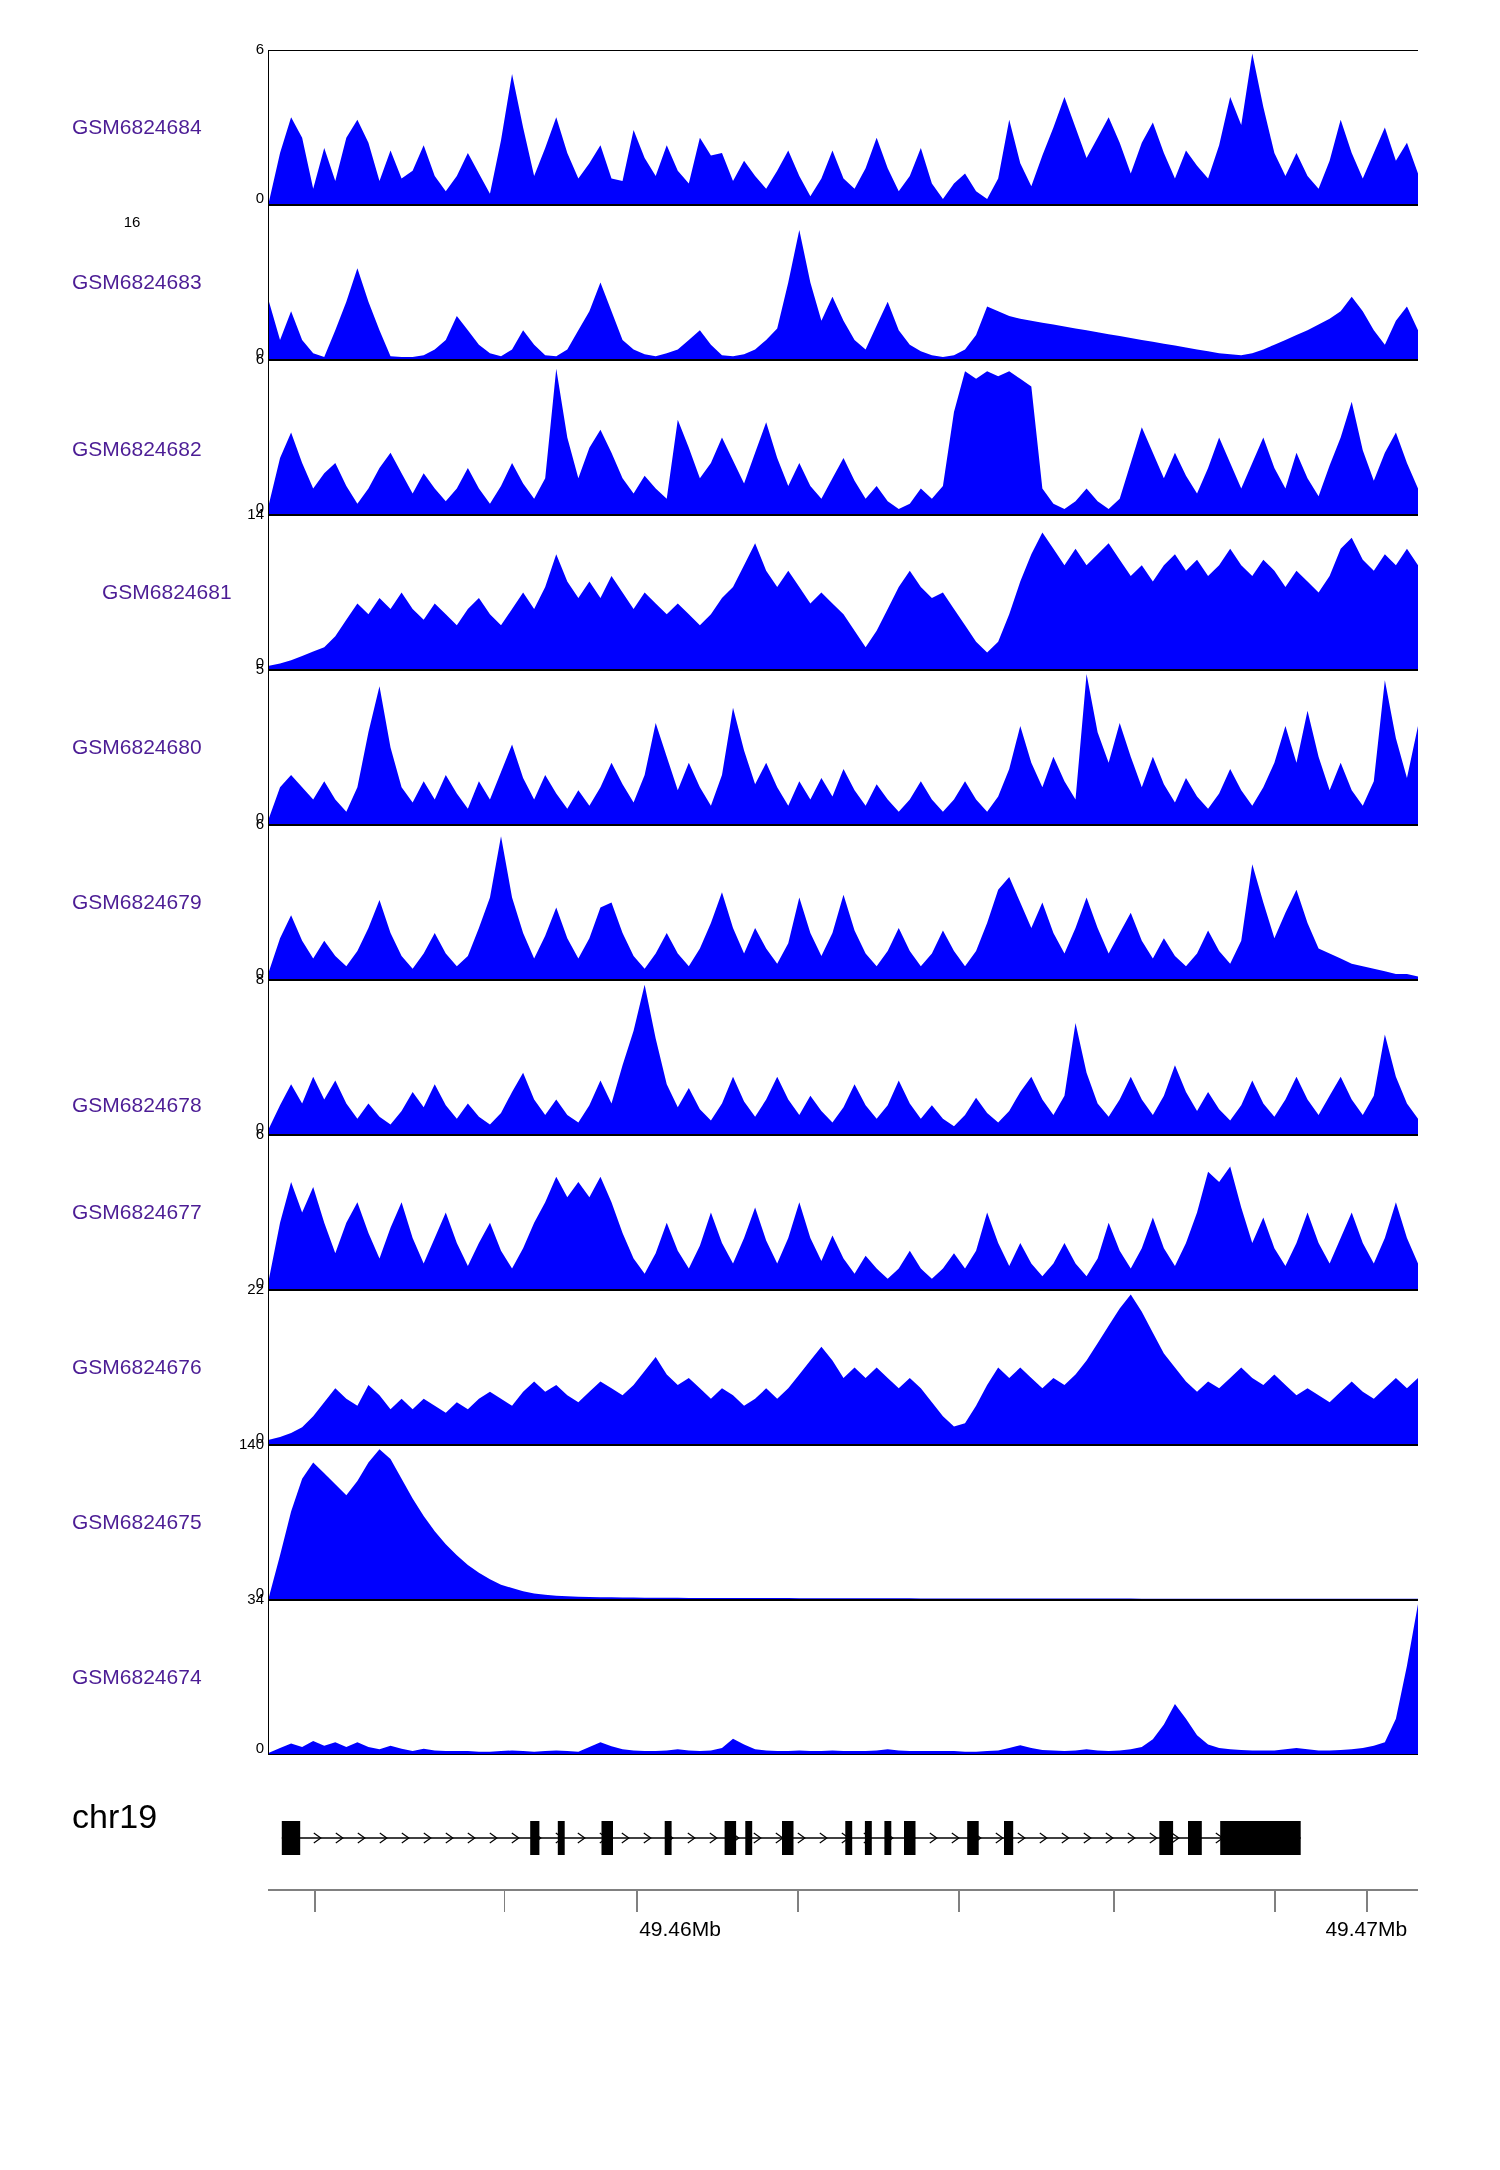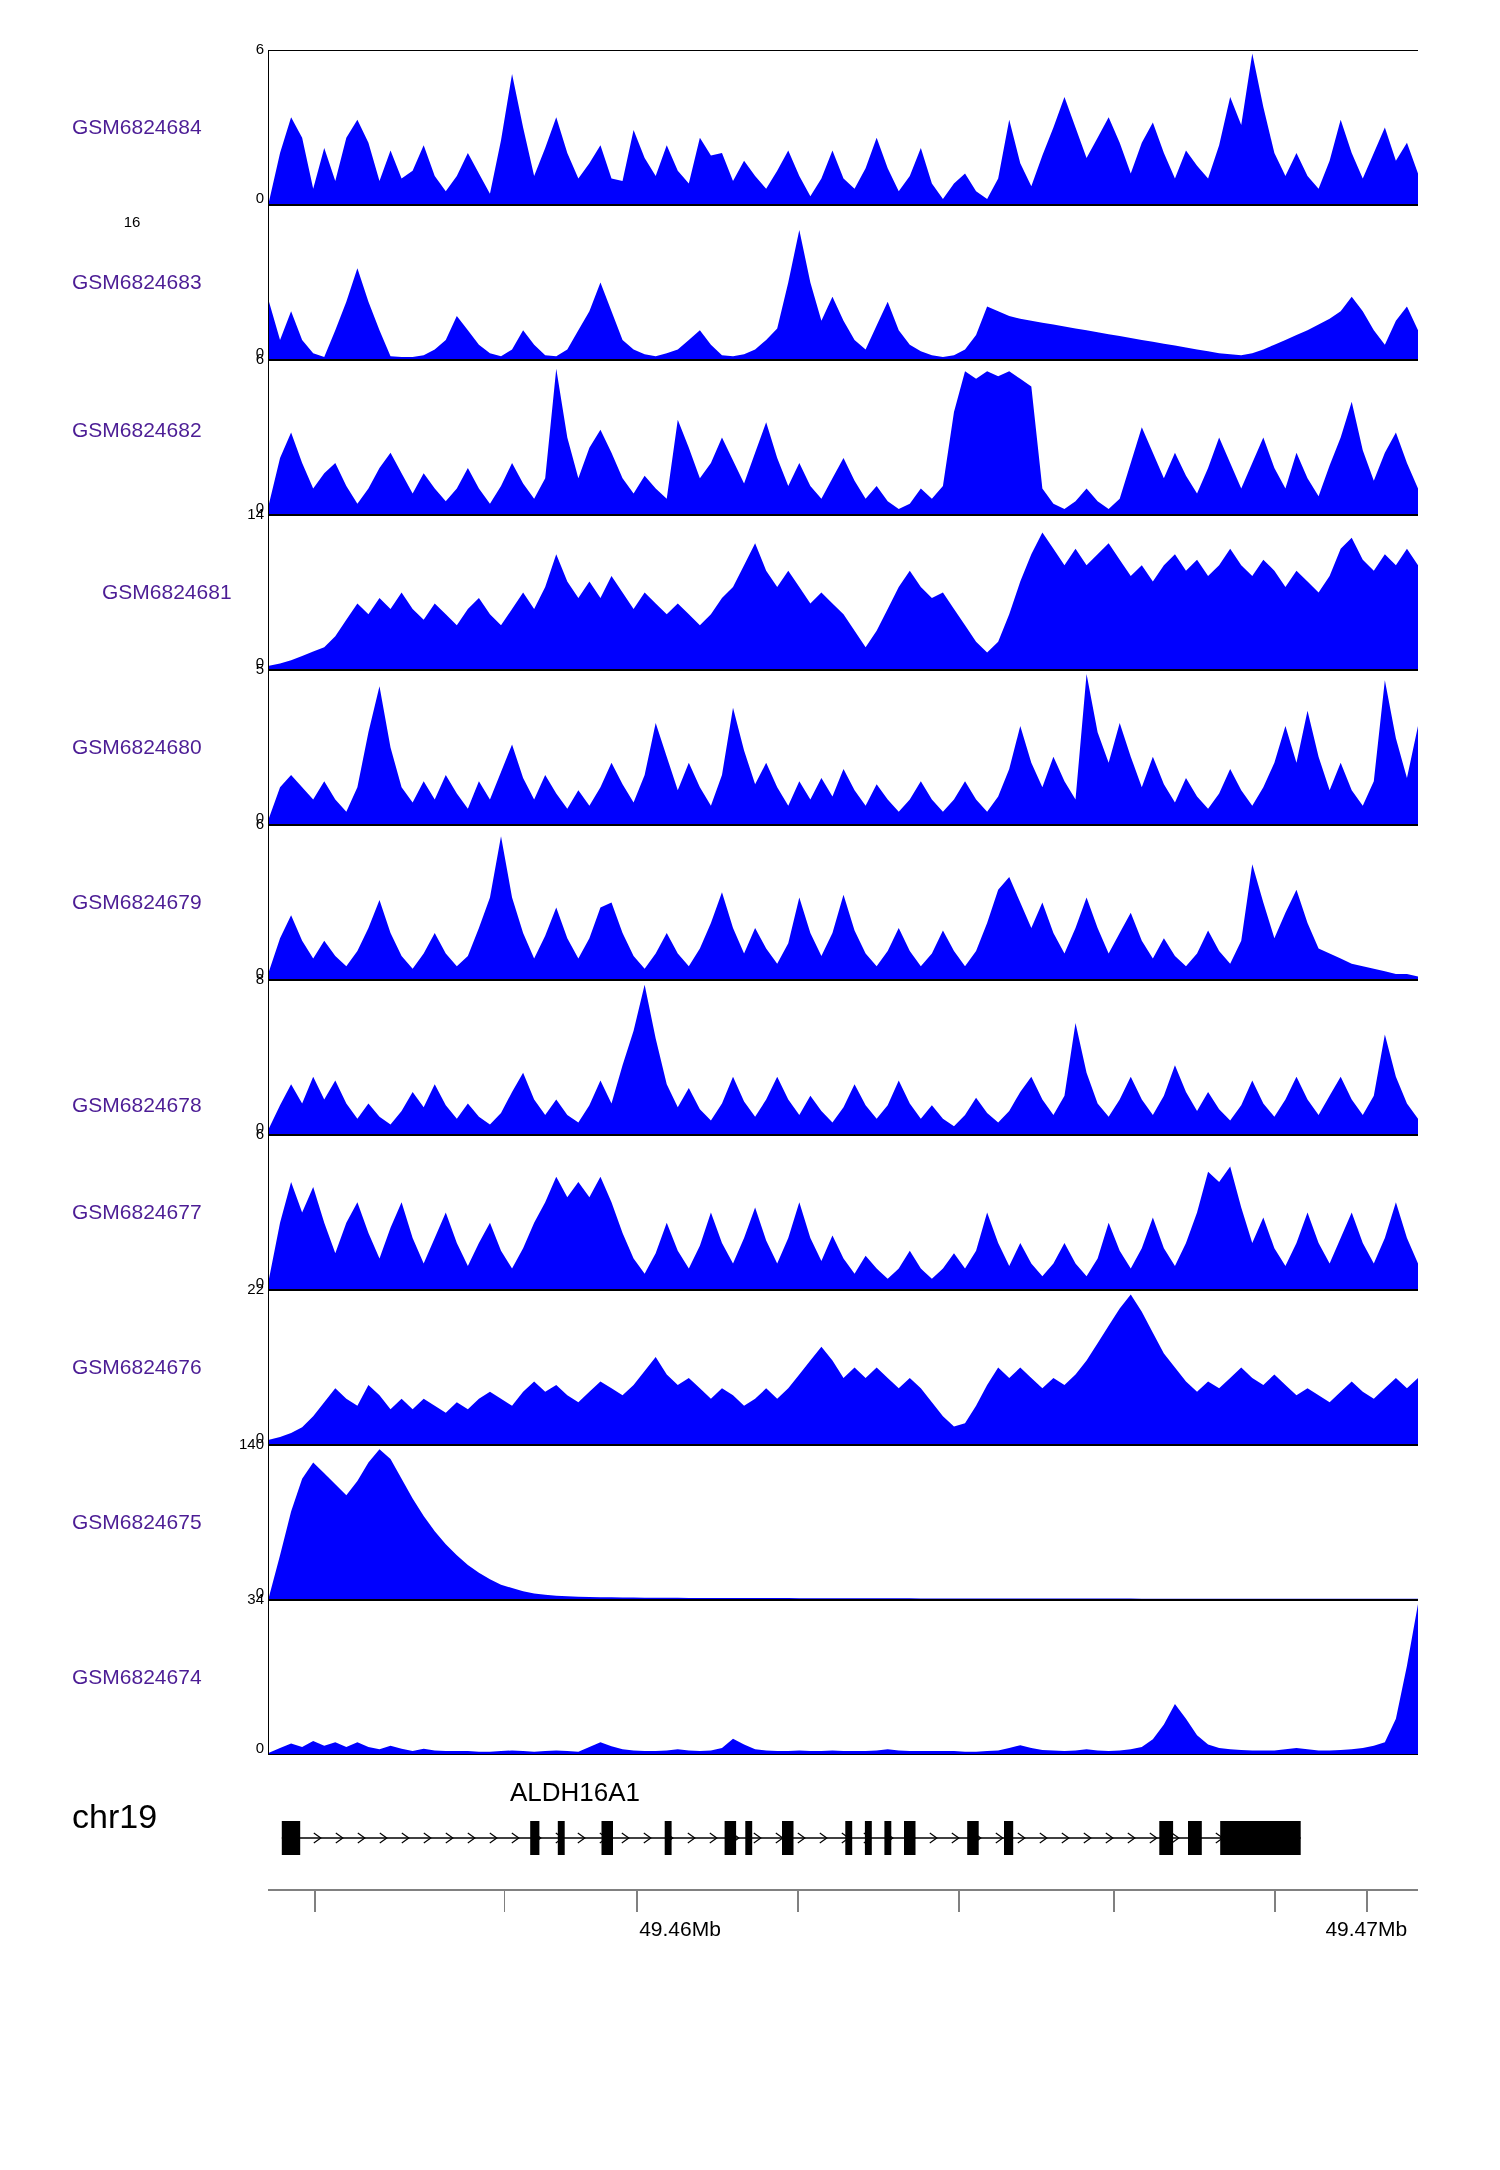--- a/index.html
+++ b/index.html
@@ -105,21 +105,21 @@
       </svg>
     </div>
     <div class="track-label" style="top: 269.5px;">GSM6824683</div>
     <div class="tick-wrap" style="top: 213px; text-align: center;">16</div>
     <div class="tick-wrap" style="top: 344px;">0</div>
     <div class="track-plot" style="top: 205px; height: 155px;">
       <svg viewBox="0 0 1150 152" preserveAspectRatio="none">
         <path d="M 0 152.0 L 0.00 95.00 L 11.06 133.00 L 22.12 104.50 L 33.17 133.00 L 44.23 146.30 L 55.29 150.10 L 66.35 123.50 L 77.40 95.00 L 88.46 61.75 L 99.52 95.00 L 110.58 123.50 L 121.63 149.15 L 132.69 150.10 L 143.75 150.10 L 154.81 148.20 L 165.87 142.50 L 176.92 133.00 L 187.98 109.25 L 199.04 123.50 L 210.10 137.75 L 221.15 146.30 L 232.21 149.15 L 243.27 142.50 L 254.33 123.50 L 265.38 137.75 L 276.44 148.20 L 287.50 149.15 L 298.56 142.50 L 309.62 123.50 L 320.67 104.50 L 331.73 76.00 L 342.79 104.50 L 353.85 133.00 L 364.90 142.50 L 375.96 147.25 L 387.02 149.15 L 398.08 146.30 L 409.13 142.50 L 420.19 133.00 L 431.25 123.50 L 442.31 137.75 L 453.37 148.20 L 464.42 149.15 L 475.48 147.25 L 486.54 142.50 L 497.60 133.00 L 508.65 121.60 L 519.71 76.00 L 530.77 23.75 L 541.83 76.00 L 552.88 114.00 L 563.94 90.25 L 575.00 114.00 L 586.06 133.00 L 597.12 142.50 L 608.17 118.75 L 619.23 95.00 L 630.29 123.50 L 641.35 137.75 L 652.40 144.40 L 663.46 148.20 L 674.52 150.10 L 685.58 148.20 L 696.63 142.50 L 707.69 128.25 L 718.75 99.75 L 729.81 104.50 L 740.87 109.25 L 751.92 112.10 L 762.98 114.00 L 774.04 115.90 L 785.10 117.80 L 796.15 119.70 L 807.21 121.60 L 818.27 123.50 L 829.33 125.40 L 840.38 127.30 L 851.44 129.20 L 862.50 131.10 L 873.56 133.00 L 884.62 134.90 L 895.67 136.80 L 906.73 138.70 L 917.79 140.60 L 928.85 142.50 L 939.90 144.40 L 950.96 146.30 L 962.02 147.25 L 973.08 148.20 L 984.13 146.30 L 995.19 142.50 L 1006.25 137.75 L 1017.31 133.00 L 1028.37 128.25 L 1039.42 123.50 L 1050.48 117.80 L 1061.54 112.10 L 1072.60 104.50 L 1083.65 90.25 L 1094.71 104.50 L 1105.77 123.50 L 1116.83 137.75 L 1127.88 114.00 L 1138.94 99.75 L 1150.00 123.50 L 1150.0 152.0 Z" fill="#0000ff"></path>
       </svg>
     </div>
-    <div class="track-label" style="top: 418px;">GSM6824682</div>
+    <div class="track-label" style="top: 437px;">GSM6824682</div>
     <div class="tick-wrap" style="top: 350px;">6</div>
     <div class="tick-wrap" style="top: 499px;">0</div>
     <div class="track-plot" style="top: 360px; height: 155px;">
       <svg viewBox="0 0 1150 152" preserveAspectRatio="none">
         <path d="M 0 152.0 L 0.00 141.87 L 11.06 96.27 L 22.12 70.93 L 33.17 101.33 L 44.23 126.67 L 55.29 111.47 L 66.35 101.33 L 77.40 124.13 L 88.46 141.87 L 99.52 126.67 L 110.58 106.40 L 121.63 91.20 L 132.69 111.47 L 143.75 131.73 L 154.81 111.47 L 165.87 126.67 L 176.92 139.33 L 187.98 126.67 L 199.04 106.40 L 210.10 126.67 L 221.15 141.87 L 232.21 124.13 L 243.27 101.33 L 254.33 121.60 L 265.38 136.80 L 276.44 116.53 L 287.50 7.60 L 298.56 76.00 L 309.62 116.53 L 320.67 86.13 L 331.73 68.40 L 342.79 91.20 L 353.85 116.53 L 364.90 131.73 L 375.96 114.00 L 387.02 126.67 L 398.08 136.80 L 409.13 58.27 L 420.19 86.13 L 431.25 116.53 L 442.31 101.33 L 453.37 76.00 L 464.42 98.80 L 475.48 121.60 L 486.54 91.20 L 497.60 60.80 L 508.65 96.27 L 519.71 124.13 L 530.77 101.33 L 541.83 124.13 L 552.88 136.80 L 563.94 116.53 L 575.00 96.27 L 586.06 119.07 L 597.12 136.80 L 608.17 124.13 L 619.23 139.33 L 630.29 146.93 L 641.35 141.87 L 652.40 126.67 L 663.46 136.80 L 674.52 124.13 L 685.58 50.67 L 696.63 10.13 L 707.69 17.73 L 718.75 10.13 L 729.81 15.20 L 740.87 10.13 L 751.92 17.73 L 762.98 25.33 L 774.04 126.67 L 785.10 141.87 L 796.15 146.93 L 807.21 139.33 L 818.27 126.67 L 829.33 139.33 L 840.38 146.93 L 851.44 136.80 L 862.50 101.33 L 873.56 65.87 L 884.62 91.20 L 895.67 116.53 L 906.73 91.20 L 917.79 114.00 L 928.85 131.73 L 939.90 106.40 L 950.96 76.00 L 962.02 101.33 L 973.08 126.67 L 984.13 101.33 L 995.19 76.00 L 1006.25 106.40 L 1017.31 126.67 L 1028.37 91.20 L 1039.42 116.53 L 1050.48 134.27 L 1061.54 103.87 L 1072.60 76.00 L 1083.65 40.53 L 1094.71 88.67 L 1105.77 119.07 L 1116.83 91.20 L 1127.88 70.93 L 1138.94 101.33 L 1150.00 126.67 L 1150.0 152.0 Z" fill="#0000ff"></path>
       </svg>
     </div>
     <div class="track-label" style="top: 579.5px; margin-left: 30px;">GSM6824681</div>
     <div class="tick-wrap" style="top: 505px;">14</div>
     <div class="tick-wrap" style="top: 654px;">0</div>
@@ -177,21 +177,20 @@
       </svg>
     </div>
     <div class="track-label" style="top: 1664.5px;">GSM6824674</div>
     <div class="tick-wrap" style="top: 1590px;">34</div>
     <div class="tick-wrap" style="top: 1739px;">0</div>
     <div class="track-plot" style="top: 1600px; height: 155px;">
       <svg viewBox="0 0 1150 152" preserveAspectRatio="none">
         <path d="M 0 152.0 L 0.00 150.83 L 11.06 146.15 L 22.12 141.48 L 33.17 144.98 L 44.23 139.14 L 55.29 143.82 L 66.35 140.31 L 77.40 144.98 L 88.46 140.31 L 99.52 144.98 L 110.58 147.32 L 121.63 143.82 L 132.69 146.74 L 143.75 149.08 L 154.81 146.74 L 165.87 148.49 L 176.92 149.08 L 187.98 149.08 L 199.04 149.08 L 210.10 149.66 L 221.15 149.66 L 232.21 149.08 L 243.27 148.49 L 254.33 149.08 L 265.38 149.66 L 276.44 149.08 L 287.50 148.49 L 298.56 149.08 L 309.62 149.66 L 320.67 144.98 L 331.73 140.31 L 342.79 144.40 L 353.85 147.32 L 364.90 148.49 L 375.96 149.08 L 387.02 149.08 L 398.08 148.49 L 409.13 147.32 L 420.19 148.49 L 431.25 149.08 L 442.31 148.49 L 453.37 146.15 L 464.42 136.80 L 475.48 142.65 L 486.54 147.32 L 497.60 148.49 L 508.65 149.08 L 519.71 149.08 L 530.77 148.49 L 541.83 149.08 L 552.88 149.08 L 563.94 148.49 L 575.00 149.08 L 586.06 149.08 L 597.12 149.08 L 608.17 148.49 L 619.23 147.32 L 630.29 148.49 L 641.35 149.08 L 652.40 149.08 L 663.46 149.08 L 674.52 149.08 L 685.58 149.08 L 696.63 149.66 L 707.69 149.66 L 718.75 149.08 L 729.81 148.49 L 740.87 146.15 L 751.92 143.23 L 762.98 146.15 L 774.04 147.91 L 785.10 148.49 L 796.15 149.08 L 807.21 148.49 L 818.27 147.32 L 829.33 148.49 L 840.38 149.08 L 851.44 148.49 L 862.50 147.32 L 873.56 144.98 L 884.62 137.38 L 895.67 122.77 L 906.73 102.31 L 917.79 116.92 L 928.85 133.29 L 939.90 142.65 L 950.96 146.15 L 962.02 147.32 L 973.08 147.91 L 984.13 148.49 L 995.19 148.49 L 1006.25 148.49 L 1017.31 147.32 L 1028.37 146.15 L 1039.42 147.32 L 1050.48 148.49 L 1061.54 148.49 L 1072.60 147.91 L 1083.65 147.32 L 1094.71 146.15 L 1105.77 143.82 L 1116.83 140.31 L 1127.88 116.92 L 1138.94 64.31 L 1150.00 2.92 L 1150.0 152.0 Z" fill="#0000ff"></path>
       </svg>
     </div>
-    <div id="gene-name" style="top: 1777px;">ALDH16A1</div>
     <div id="gene-track" style="top: 1815px; height: 46px;"><svg viewBox="0 0 1150 46" preserveAspectRatio="none">
         <line x1="13.8" y1="23" x2="1032.6999999999998" y2="23" stroke="#000" stroke-width="1.4"></line>
         <path d="M 23.8 18 L 30.8 23 L 23.8 28" fill="none" stroke="#000" stroke-width="1.2"></path>
         <path d="M 45.8 18 L 52.8 23 L 45.8 28" fill="none" stroke="#000" stroke-width="1.2"></path>
         <path d="M 67.8 18 L 74.8 23 L 67.8 28" fill="none" stroke="#000" stroke-width="1.2"></path>
         <path d="M 89.8 18 L 96.8 23 L 89.8 28" fill="none" stroke="#000" stroke-width="1.2"></path>
         <path d="M 111.8 18 L 118.8 23 L 111.8 28" fill="none" stroke="#000" stroke-width="1.2"></path>
         <path d="M 133.8 18 L 140.8 23 L 133.8 28" fill="none" stroke="#000" stroke-width="1.2"></path>
         <path d="M 155.8 18 L 162.8 23 L 155.8 28" fill="none" stroke="#000" stroke-width="1.2"></path>
         <path d="M 177.8 18 L 184.8 23 L 177.8 28" fill="none" stroke="#000" stroke-width="1.2"></path>

